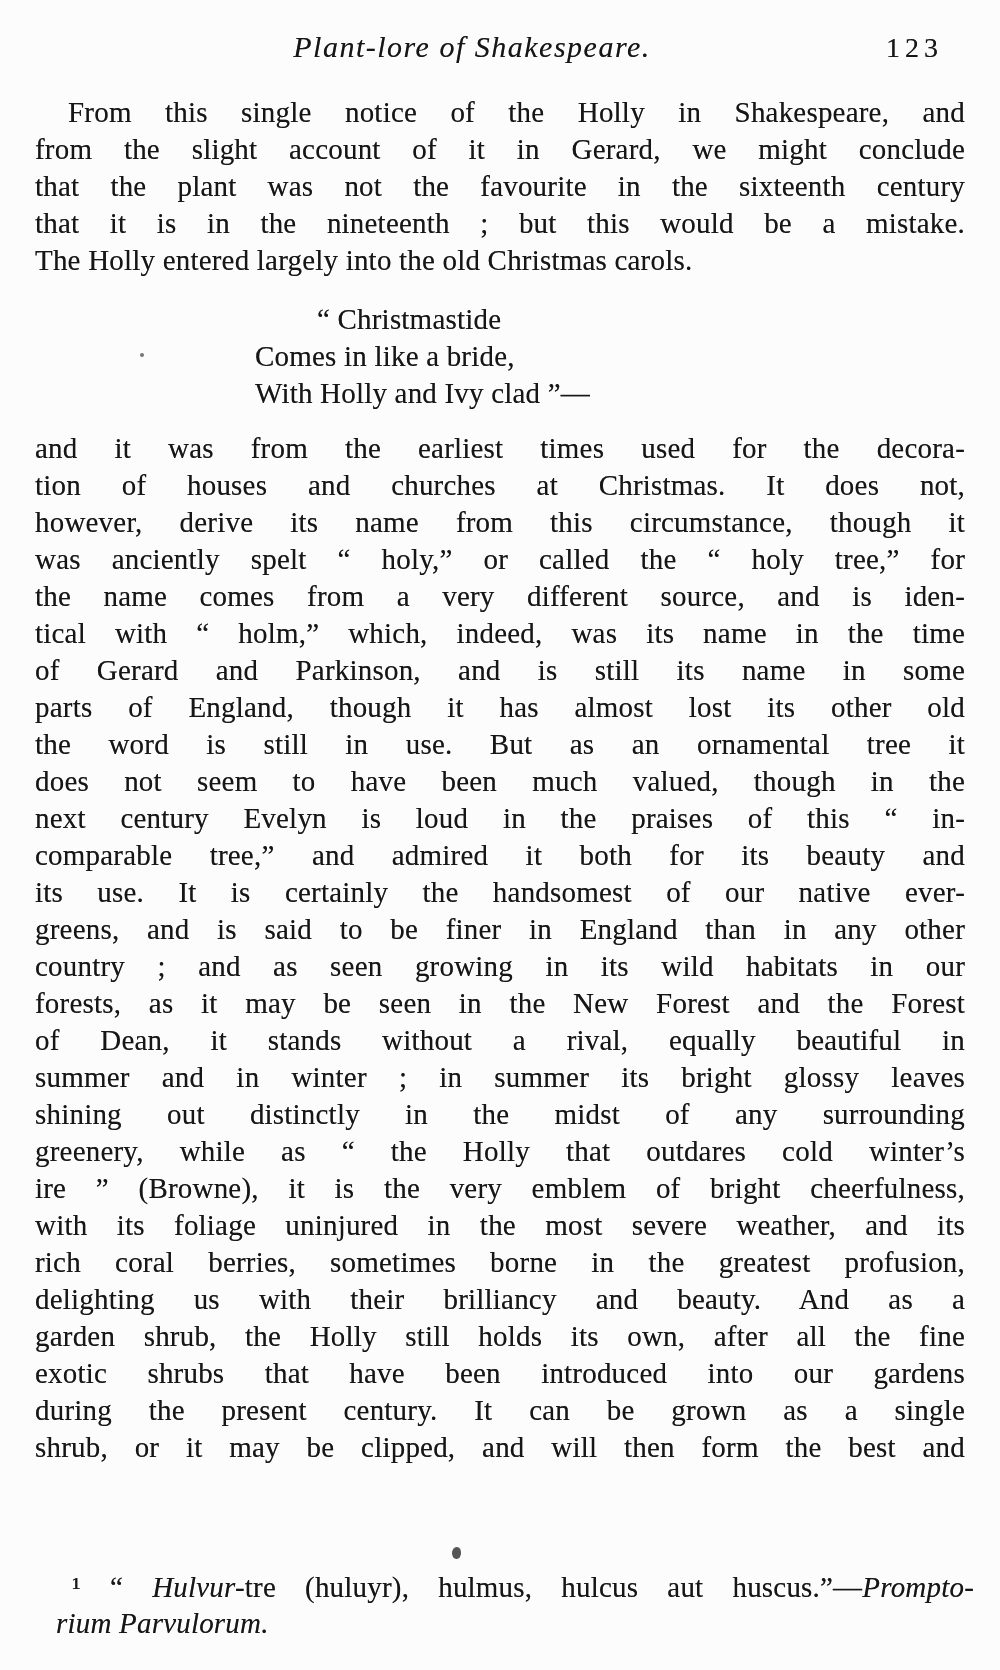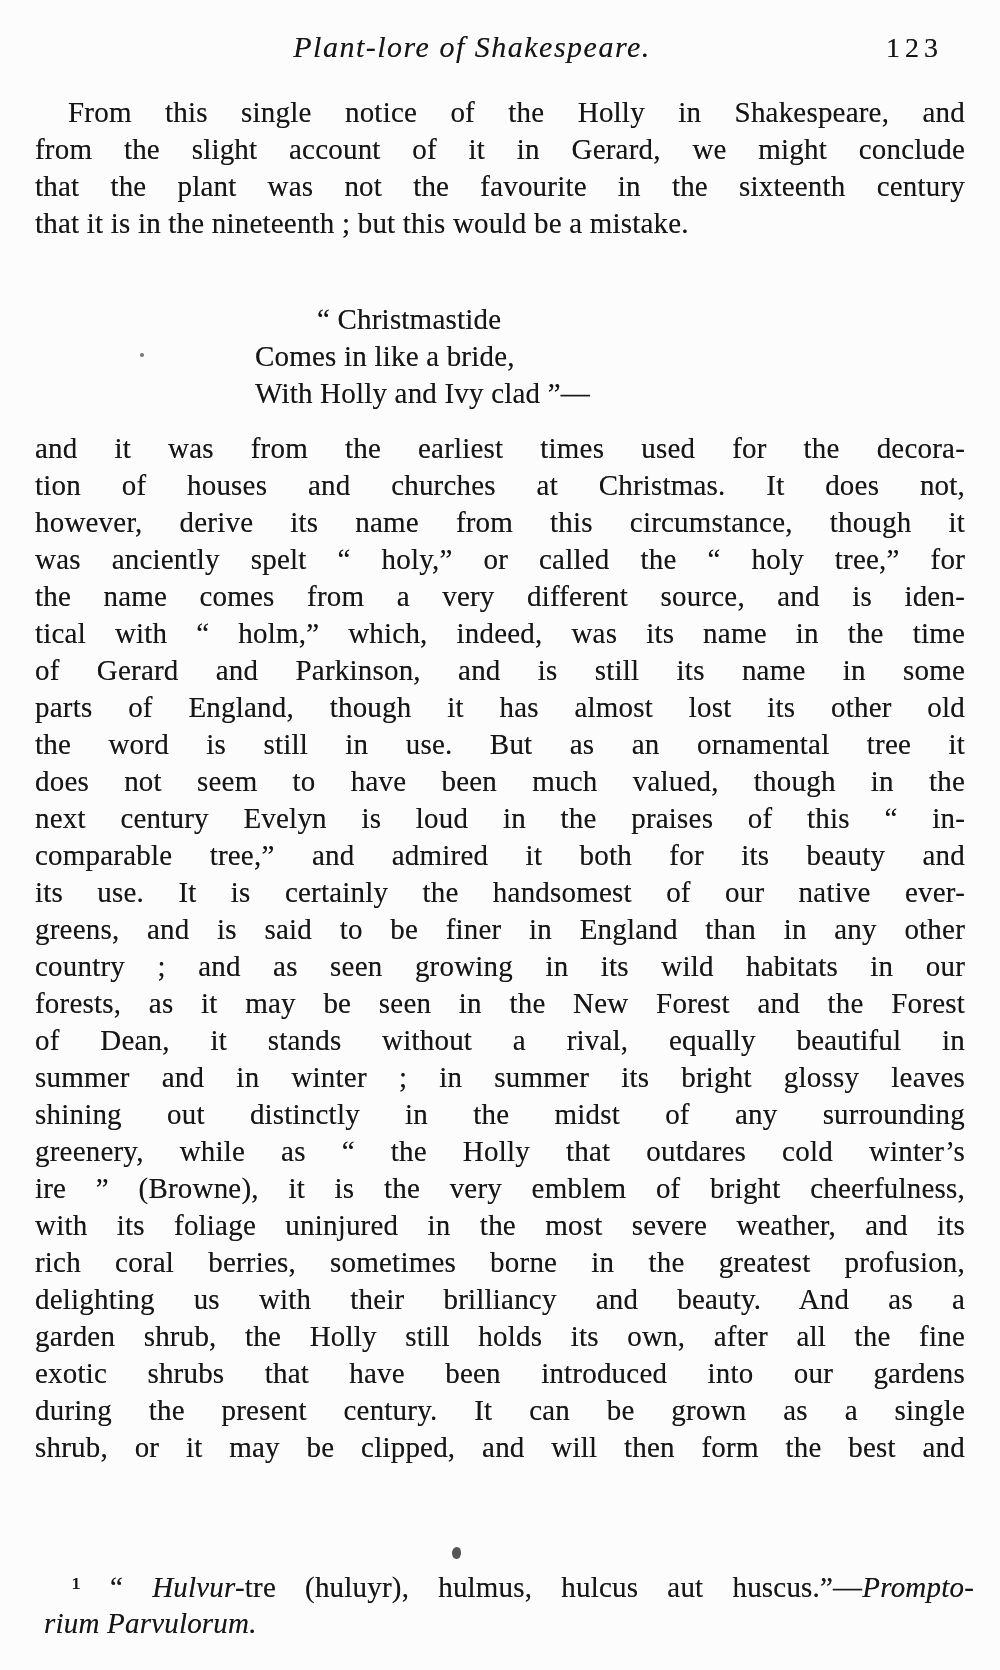--- a/index.html
+++ b/index.html
@@ -25,21 +25,21 @@
   .para1 .line:last-child { text-align-last:left; }
 
   .verse { position:absolute; left:255px; top:301px; font-size:29px; line-height:37px; letter-spacing:0.2px; }
   .verse .line { text-align:left; text-align-last:left; }
   .verse .line:first-child { margin-left:62px; }
 
   .para2 { top:430px; }
 
   .footnote { position:absolute; left:44px; width:930px; top:1569px; font-size:29px; line-height:36px; letter-spacing:0.2px; }
   .fn-line1 { text-align:justify; text-align-last:justify; text-indent:28px; height:36px; overflow:hidden; }
-  .fn-line2 { text-align:left; height:36px; overflow:hidden; }
+  .fn-line2 { text-align:left; height:36px; overflow:hidden;margin-left:12px; }
   .italic { font-style:italic; }
 
   .speck { position:absolute; background:#2c2c2c; border-radius:50%; }
   .speck-verse { left:140px; top:353px; width:4px; height:4px; opacity:0.65; }
   .speck-blot { left:452px; top:1547px; width:9px; height:12px; opacity:0.8; border-radius:55% 45% 50% 50%; }
 </style>
 </head>
 <body>
 
 <div class="page">
@@ -47,20 +47,21 @@
   <div class="header">
     <div class="title">Plant-lore of Shakespeare.</div>
     <div class="pagenum">123</div>
   </div>
 
   <section class="textcol body-text para1">
       <div class="line">From this single notice of the Holly in Shakespeare, and</div>
       <div class="line">from the slight account of it in Gerard, we might conclude</div>
       <div class="line">that the plant was not the favourite in the sixteenth century</div>
       <div class="line">that it is in the nineteenth ; but this would be a mistake.</div>
+      <div class="line">The Holly entered largely into the old Christmas carols.</div>
     </section>
 
   <section class="verse">
       <div class="line">“ Christmastide</div>
       <div class="line">Comes in like a bride,</div>
       <div class="line">With Holly and Ivy clad ”—</div>
     </section>
 
   <section class="textcol body-text para2">
       <div class="line">and it was from the earliest times used for the decora-</div>

